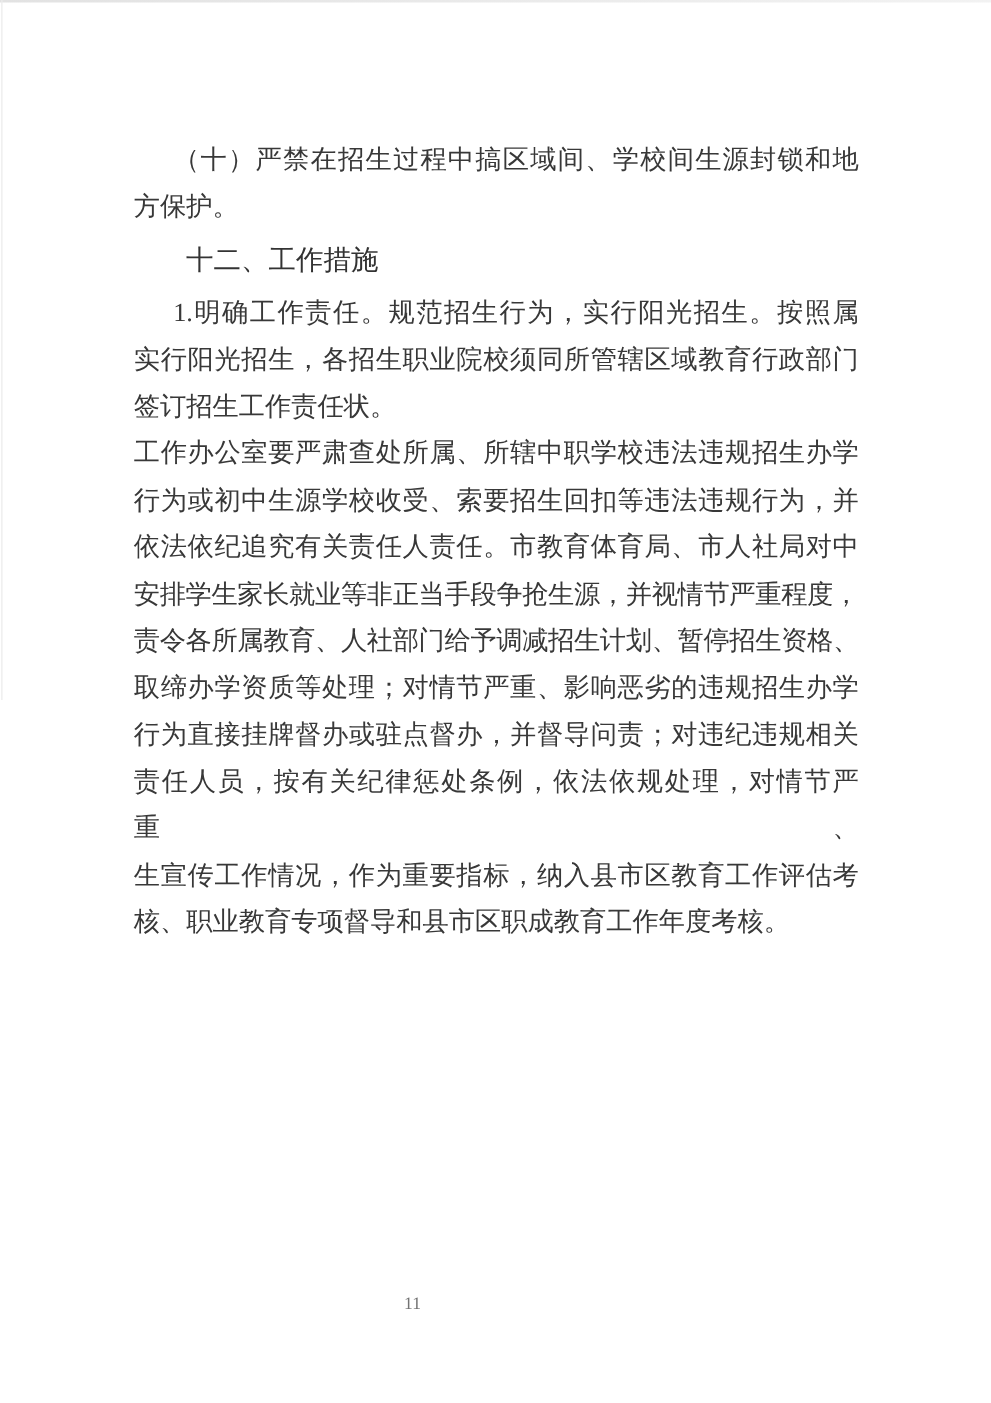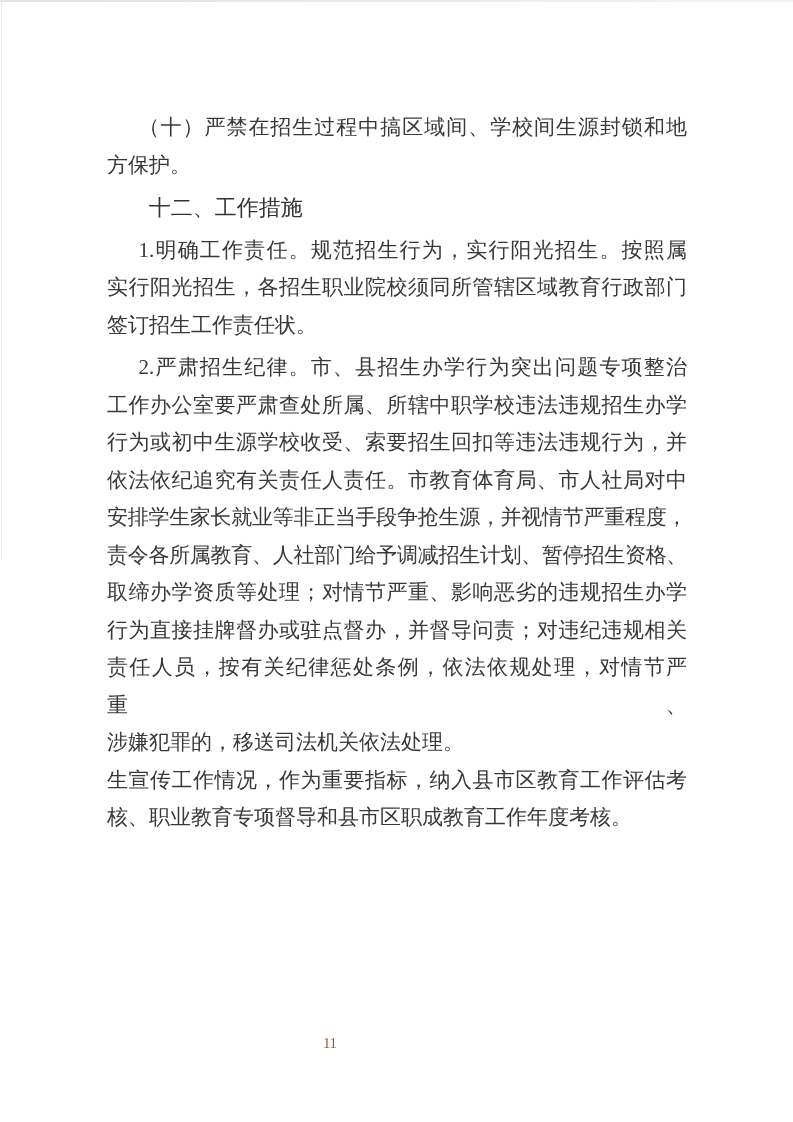--- a/index.html
+++ b/index.html
@@ -56,46 +56,44 @@
     text-indent: 1.9em;
     color: #333333;
   }
   .page-number {
     position: absolute;
     top: 1036px;
     left: 0;
     width: 660px;
     text-align: center;
     font-size: 14px;
-    color: #c2410c;
+    color: #737373;
     font-family: "Liberation Serif", "DejaVu Serif", serif;
   }
 </style>
 </head>
 <body>
 
 <div class="page">
   <div class="edge-top"></div>
   <div class="edge-left"></div>
 
   <div class="content">
     <div class="ln para indent j">（十）严禁在招生过程中搞区域间、学校间生源封锁和地</div>
     <div class="ln">方保护。</div>
     <div class="ln para heading">十二、工作措施</div>
     <div class="ln para indent j">1.明确工作责任。规范招生行为，实行阳光招生。按照属</div>
     <div class="ln j">实行阳光招生，各招生职业院校须同所管辖区域教育行政部门</div>
     <div class="ln">签订招生工作责任状。</div>
-    <div class="ln para indent j">2.严肃招生纪律。市、县招生办学行为突出问题专项整治</div>
     <div class="ln j">工作办公室要严肃查处所属、所辖中职学校违法违规招生办学</div>
     <div class="ln j">行为或初中生源学校收受、索要招生回扣等违法违规行为，并</div>
     <div class="ln j">依法依纪追究有关责任人责任。市教育体育局、市人社局对中</div>
     <div class="ln j tight">安排学生家长就业等非正当手段争抢生源，并视情节严重程度，</div>
     <div class="ln j tight">责令各所属教育、人社部门给予调减招生计划、暂停招生资格、</div>
     <div class="ln j">取缔办学资质等处理；对情节严重、影响恶劣的违规招生办学</div>
     <div class="ln j">行为直接挂牌督办或驻点督办，并督导问责；对违纪违规相关</div>
     <div class="ln j">责任人员，按有关纪律惩处条例，依法依规处理，对情节严重、</div>
-    <div class="ln">涉嫌犯罪的，移送司法机关依法处理。</div>
     <div class="ln j">生宣传工作情况，作为重要指标，纳入县市区教育工作评估考</div>
     <div class="ln">核、职业教育专项督导和县市区职成教育工作年度考核。</div>
   </div>
 
   <div class="page-number">11</div>
 </div>
 
 </body></html>

